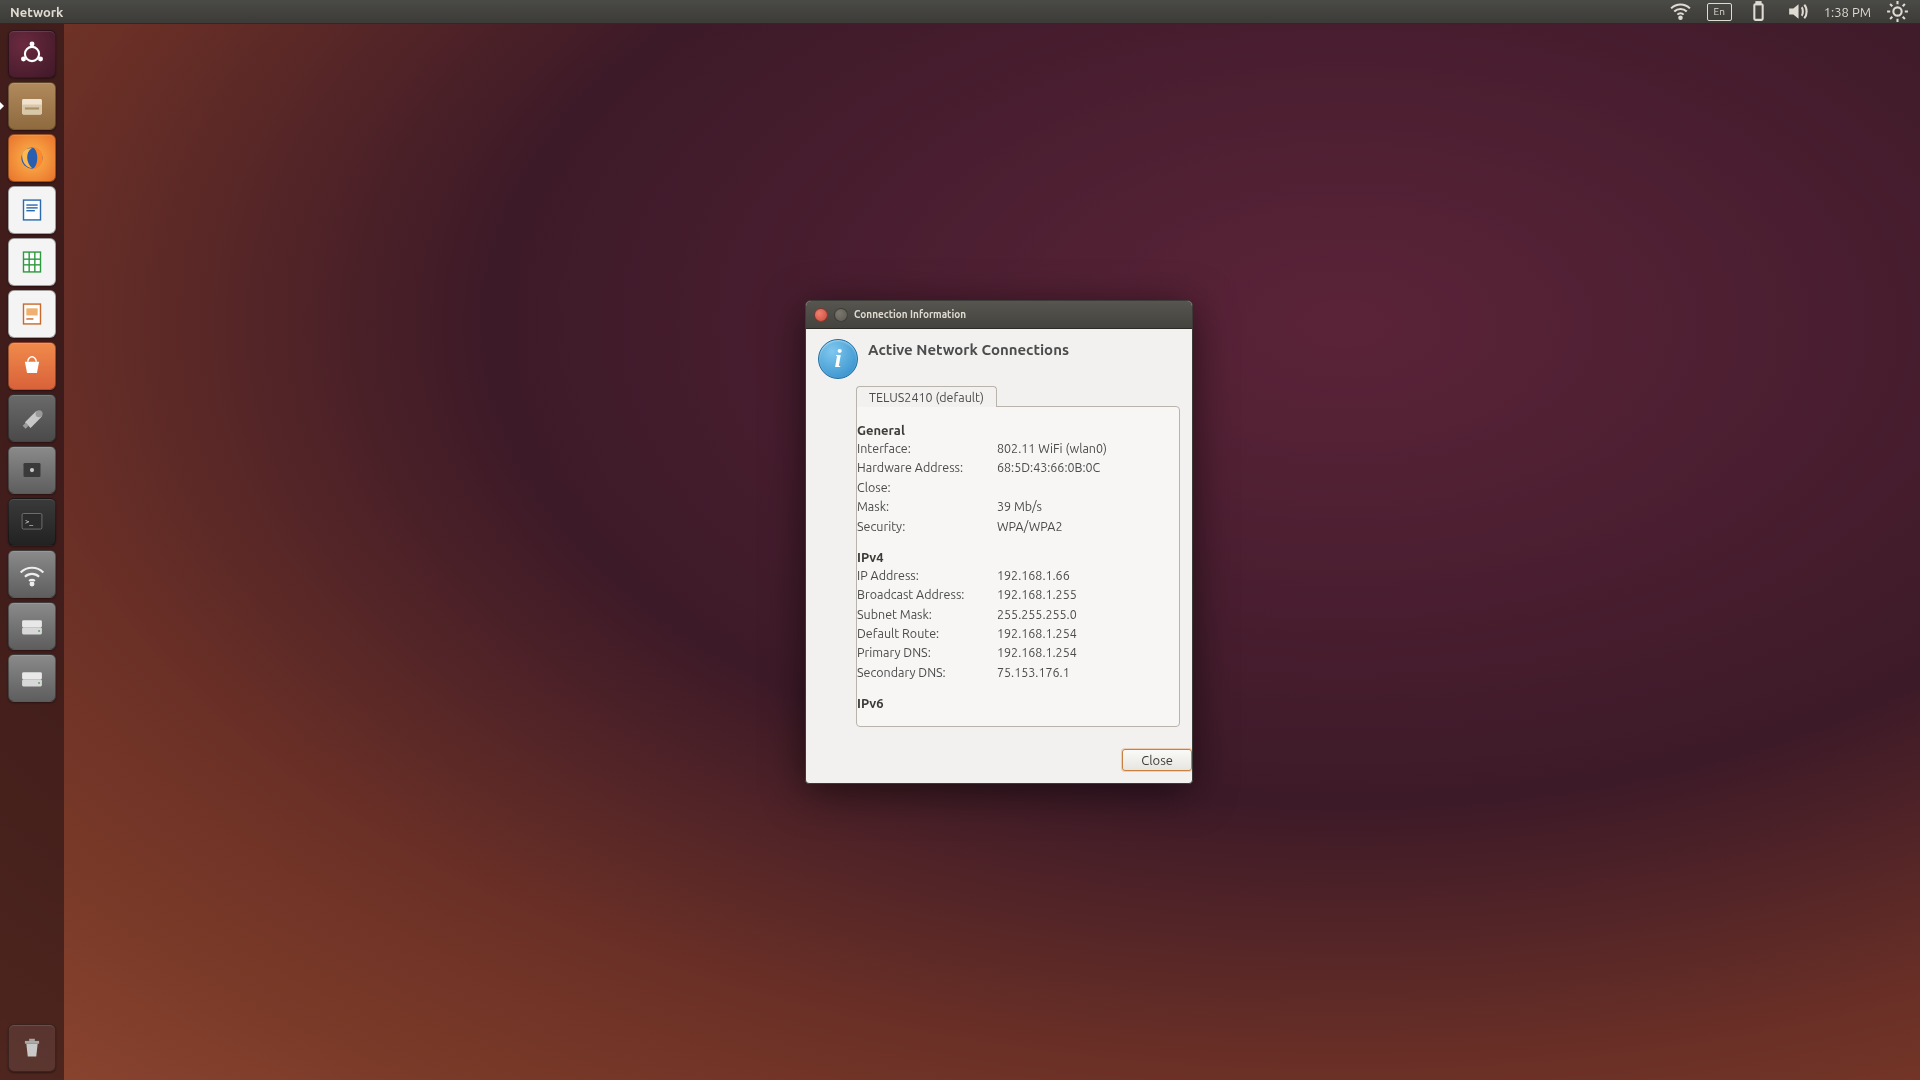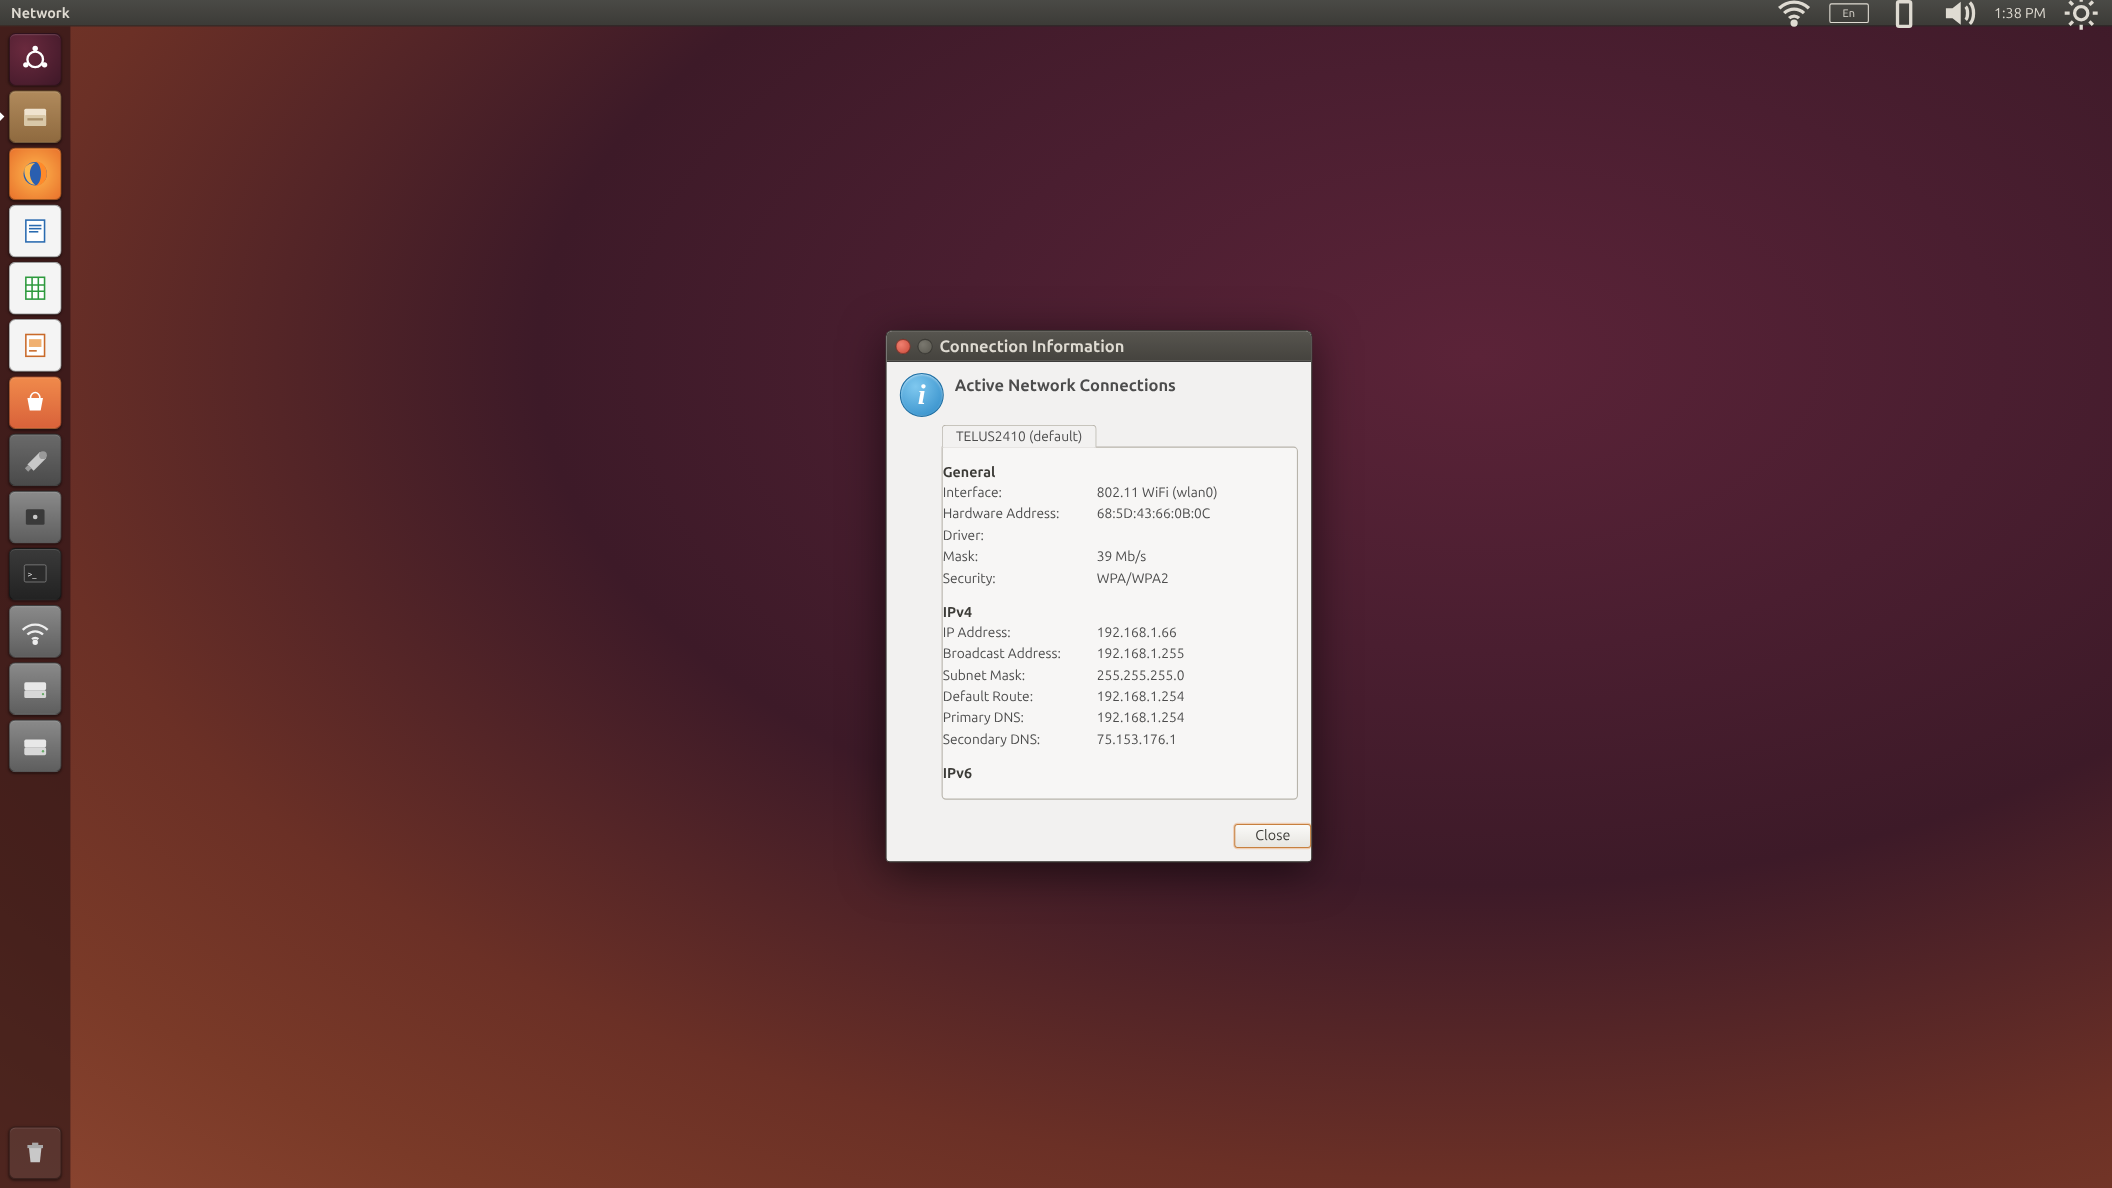--- a/index.html
+++ b/index.html
@@ -11,21 +11,21 @@
   
   .top-panel {
     position: absolute; top: 0; left: 0; right: 0; height: 24px;
     background: linear-gradient(to bottom, #4a4a46 0%, #3c3b37 100%);
     display: flex; align-items: center; color: #dfdbd2; font-size: 13px;
     border-bottom: 1px solid #2b2a27;
   }
   .top-panel .app-indicator { padding: 0 10px; font-weight: 600; }
   .top-panel .spacer { flex: 1; }
   .top-panel .tray { display: flex; align-items: center; gap: 14px; padding: 0 10px; height: 100%; }
-  .tray-item { display: flex; align-items: center; justify-content: center; width: 36px; height: 18px; color: #dfdbd2; }
+  .tray-item { display: flex; align-items: center; justify-content: center; width: 25px; height: 18px; color: #dfdbd2; }
   .tray-text { font-size: 13px; }
   .lang-box { border: 1px solid #dfdbd2; border-radius: 2px; font-size: 10px; padding: 0 2px; line-height: 12px; }
 
   
   .launcher {
     position: absolute; top: 24px; left: 0; bottom: 0; width: 64px;
     background: rgba(30, 12, 18, 0.55);
     display: flex; flex-direction: column; align-items: center; padding-top: 6px; gap: 4px;
   }
   .launcher .tile {
@@ -59,21 +59,21 @@
   .dialog {
     position: absolute; width: 388px; left: 805px; top: 300px;
     background: #f2f1f0; border: 1px solid #3c3b37; border-radius: 6px 6px 4px 4px;
     box-shadow: 0 8px 40px rgba(0,0,0,0.55);
     color: #3c3b37; font-size: 13px;
     overflow: hidden;
   }
   .dialog .titlebar {
     height: 28px; background: linear-gradient(to bottom, #57554f 0%, #45433e 100%);
     display: flex; align-items: center; gap: 6px; padding: 0 8px;
-    color: #dfdbd2; font-weight: 600; font-size: 15px;
+    color: #dfdbd2; font-weight: 600; font-size: 10px;
     border-bottom: 1px solid #2b2a27;
   }
   .tb-btn { width: 14px; height: 14px; border-radius: 50%; border: 1px solid rgba(0,0,0,0.4); }
   .tb-close { background: radial-gradient(circle at 35% 35%, #f08070, #c94b3a); }
   .tb-min   { background: radial-gradient(circle at 35% 35%, #7a786f, #5a5850); }
   .dialog .content { padding: 10px 12px 12px 12px; }
   .dialog .heading-row { display: flex; align-items: flex-start; gap: 10px; margin-bottom: 6px; }
   .info-icon {
     width: 40px; height: 40px; border-radius: 50%;
     background: radial-gradient(circle at 35% 30%, #7fc8ef, #2b88c6);
@@ -269,21 +269,21 @@
         <div class="sect-head">General</div>
         <div class="kv">
             <div class="k">Interface:</div>
             <div class="v">802.11 WiFi (wlan0)</div>
           </div>
         <div class="kv">
             <div class="k">Hardware Address:</div>
             <div class="v">68:5D:43:66:0B:0C</div>
           </div>
         <div class="kv">
-            <div class="k">Driver:</div>
+            <div class="k">Close:</div>
             <div class="v"></div>
           </div>
         <div class="kv">
             <div class="k">Mask:</div>
             <div class="v">39 Mb/s</div>
           </div>
         <div class="kv">
             <div class="k">Security:</div>
             <div class="v">WPA/WPA2</div>
           </div>

